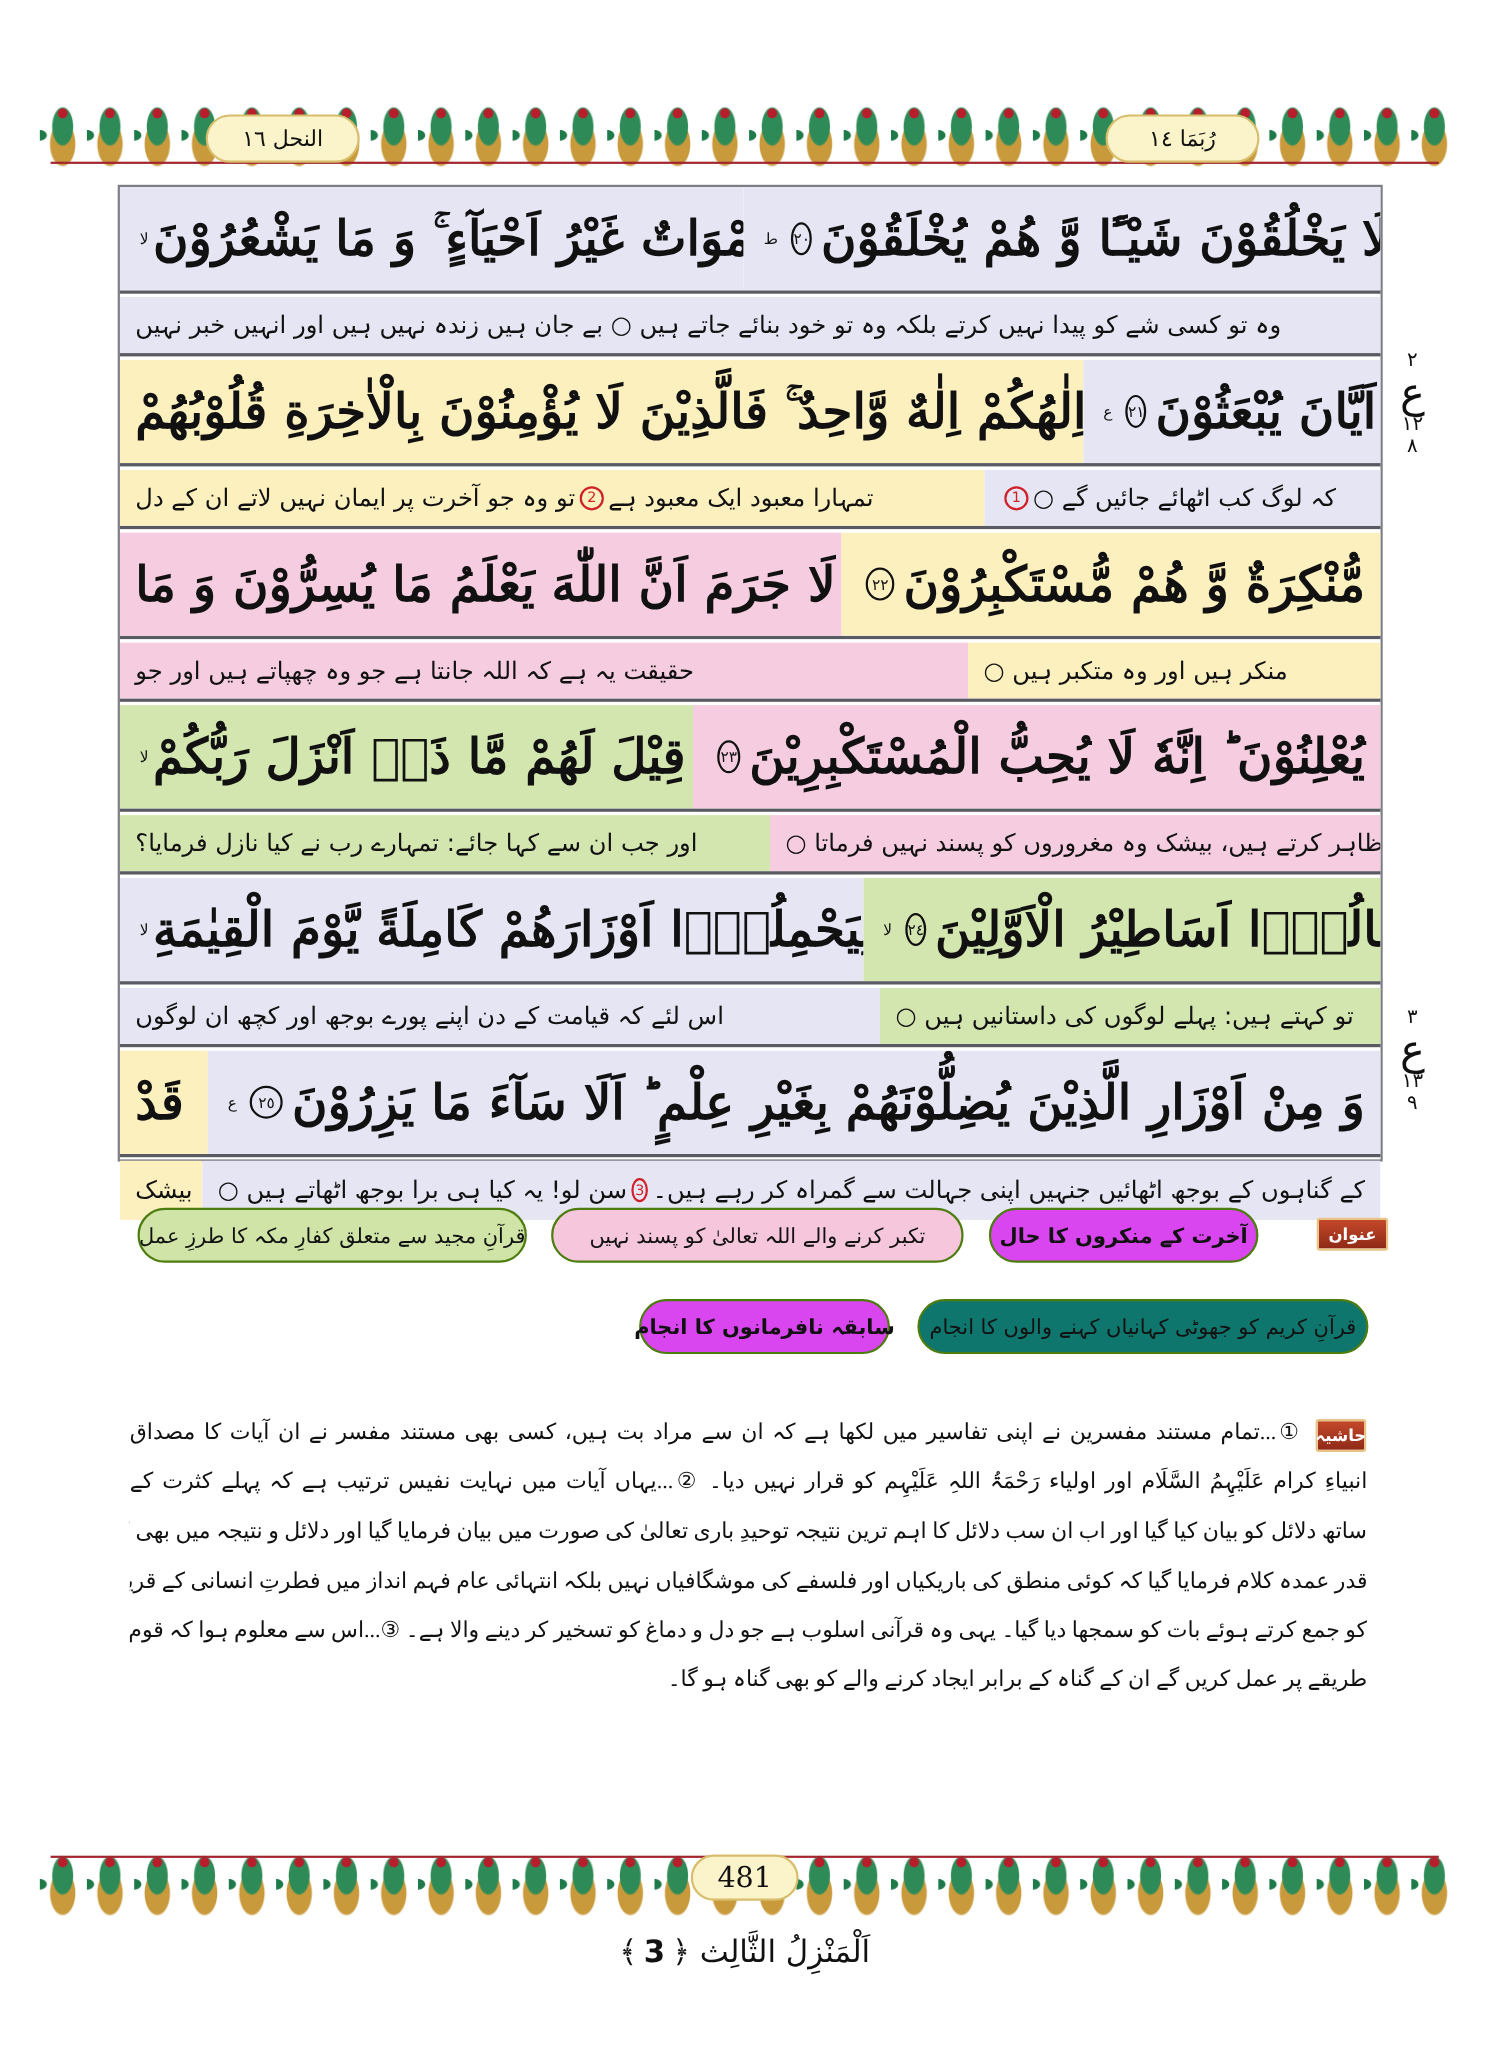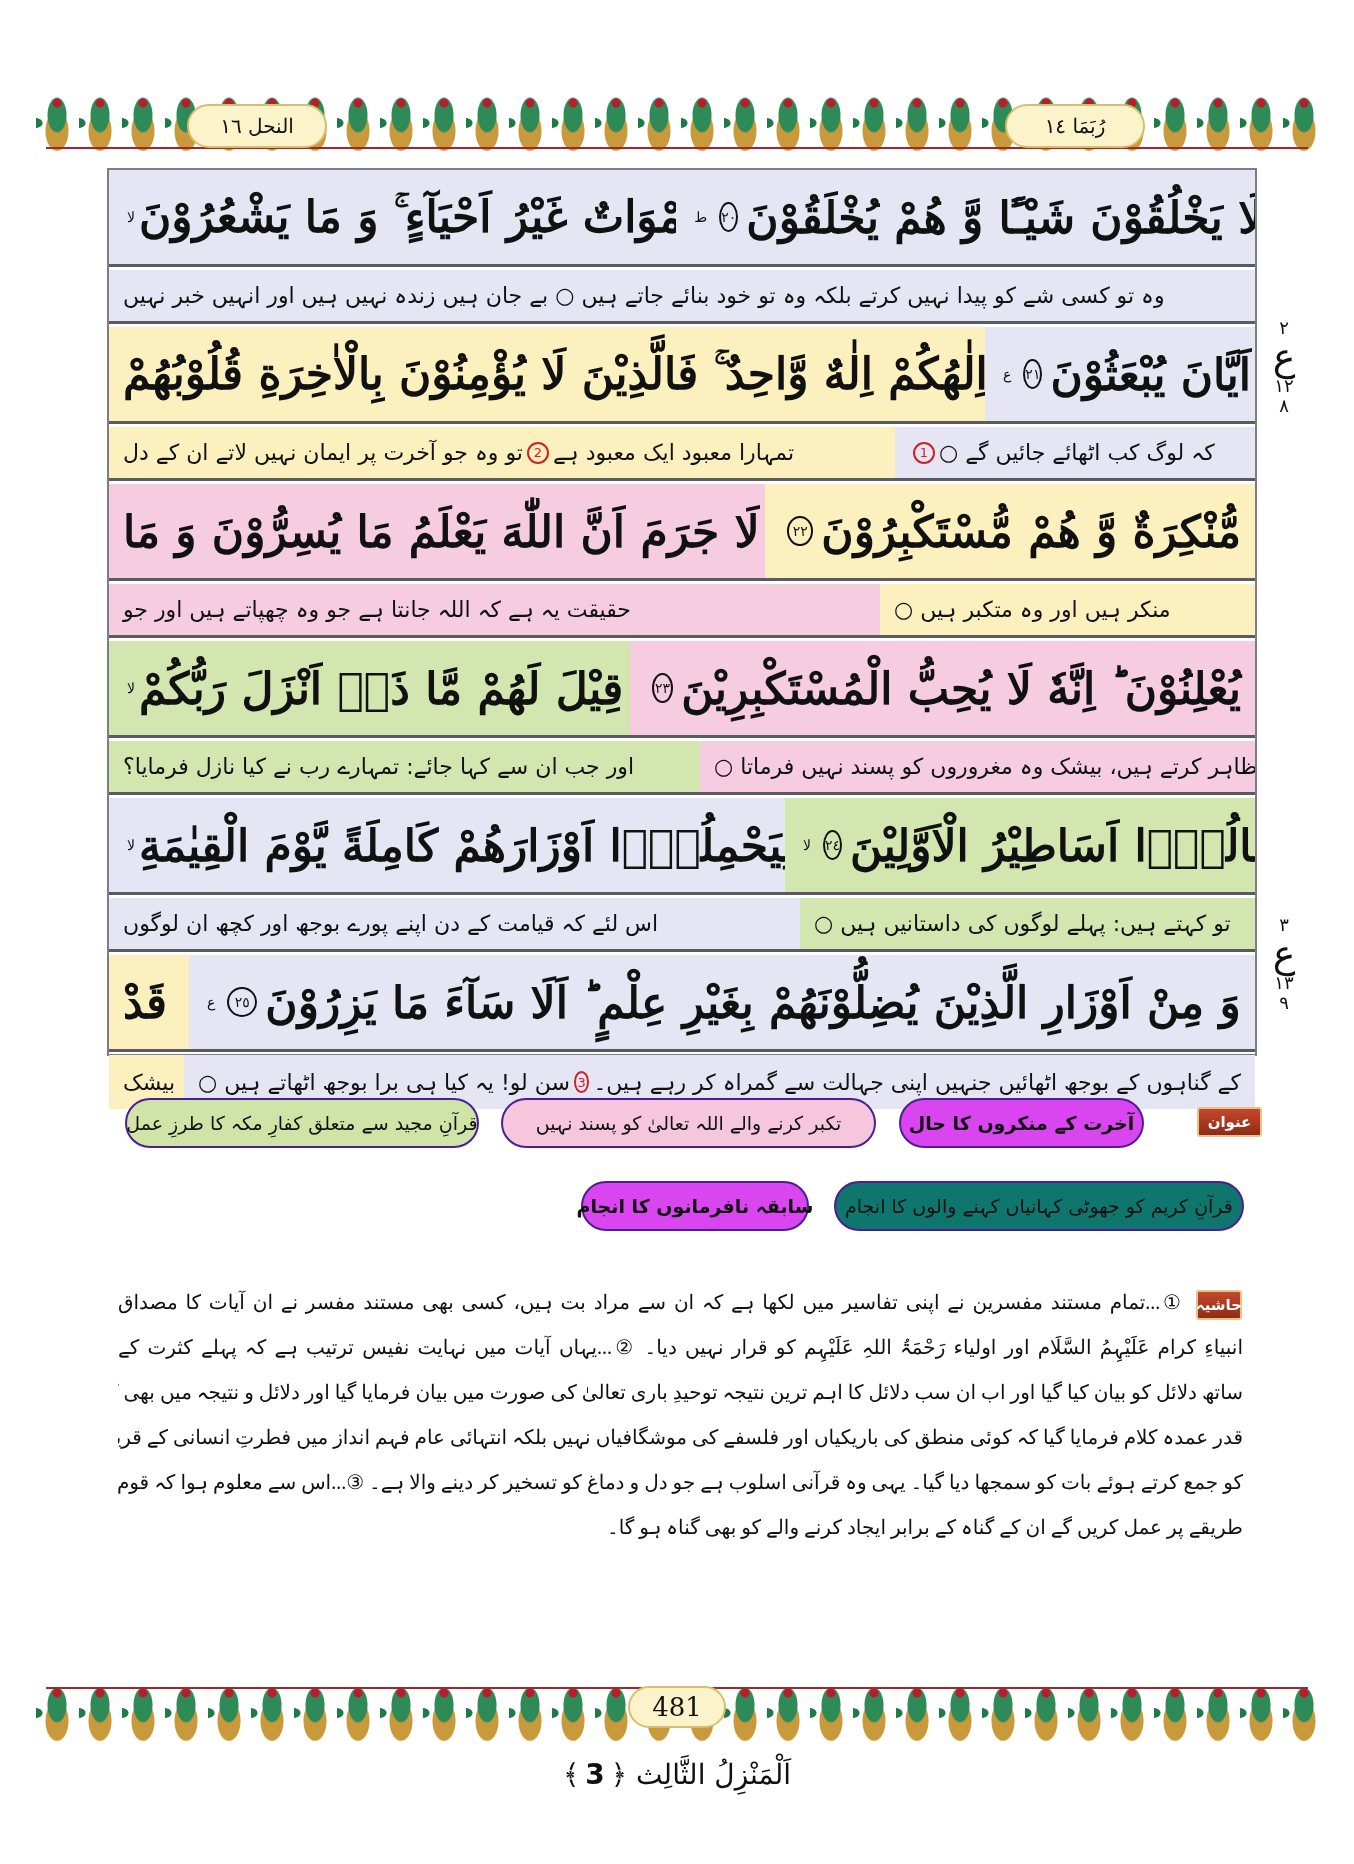--- a/index.html
+++ b/index.html
@@ -66,21 +66,21 @@
 
   
   .unwan-badge, .hashiya-badge {
     position: absolute; background: linear-gradient(#c4482a, #8f2a17); color: #fff;
     border: 2px solid #e7c486; border-radius: 3px; font-size: 15px; font-weight: bold;
     display: flex; align-items: center; justify-content: center; direction: rtl;
   }
   .unwan-badge { left: 1197px; top: 1107px; width: 65px; height: 30px; }
   .hashiya-badge { left: 1196px; top: 1290px; width: 46px; height: 30px; }
   .pill {
-    position: absolute; height: 50px; border: 2px solid #4c1d95; border-radius: 25px;
+    position: absolute; height: 50px; border: 2px solid #4d7c0f; border-radius: 25px;
     display: flex; align-items: center; justify-content: center;
     font-family: "DejaVu Sans", sans-serif; font-size: 19px; direction: rtl; white-space: nowrap; padding: 0 14px;
   }
   .pill.yel { background: #d946ef; font-weight: bold; }
   .pill.pnk { background: #f6c6dc; }
   .pill.grn { background: #cfe4a6; }
   .pill.lav { background: #0f766e; }
 
   
   .footnotes { position: absolute; left: 118px; top: 1280px; width: 1125px; direction: rtl; }

